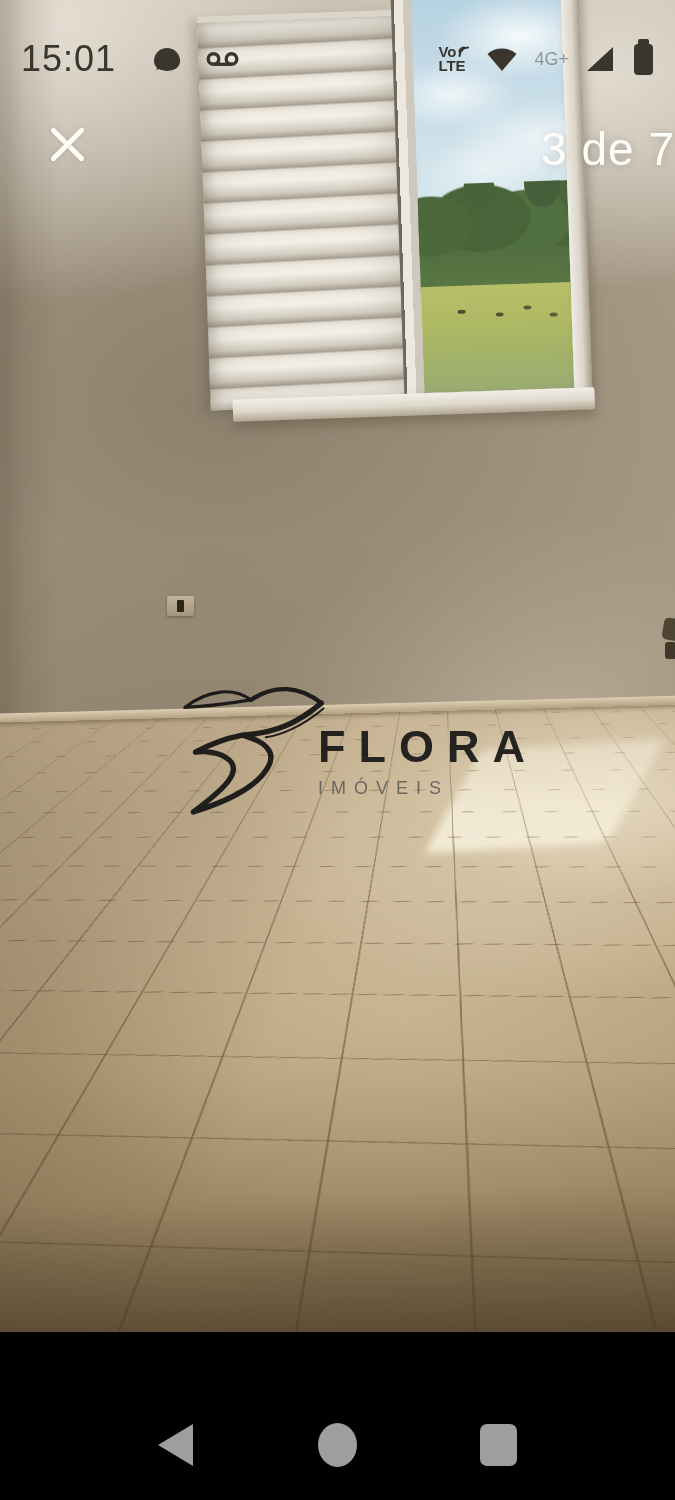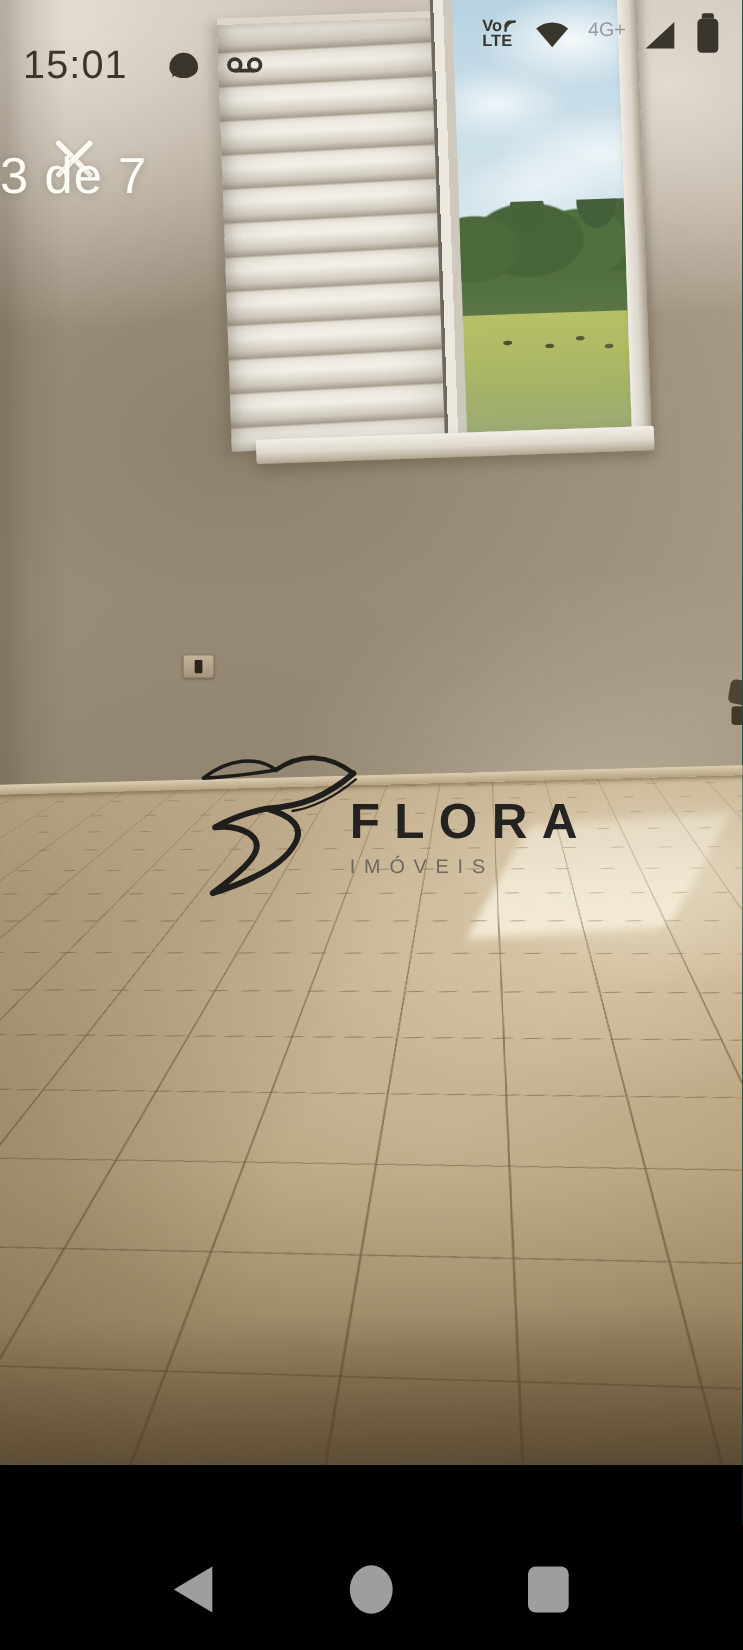--- a/index.html
+++ b/index.html
@@ -1,21 +1,21 @@
 <!DOCTYPE html>
 <html><head>
 <meta charset="utf-8">
 <style>
   html,body{margin:0;padding:0;background:#222;}
   .screen{
     position:relative;width:675px;height:1500px;overflow:hidden;background:#000;
     font-family:"Liberation Sans", sans-serif; margin:0 auto;
   }
   
-  .photo{position:absolute;left:0;top:0;width:675px;height:1332px;overflow:hidden;background:#14b8a6;}
+  .photo{position:absolute;left:0;top:0;width:675px;height:1332px;overflow:hidden;background:#c4b5fd;}
   .wall{position:absolute;left:0;top:0;right:0;height:770px;
     background:
       linear-gradient(90deg, rgba(74,62,45,.28) 0 5px, rgba(74,62,45,.12) 26px, transparent 60px),
       radial-gradient(430px 300px at 90% 10%, rgba(228,222,212,.9), transparent 70%),
       radial-gradient(520px 430px at 8% 3%, rgba(230,224,214,.92), transparent 65%),
       radial-gradient(760px 560px at 32% 52%, rgba(104,92,74,.42), transparent 72%),
       radial-gradient(420px 300px at 80% 95%, rgba(235,224,202,.38), transparent 70%),
       linear-gradient(180deg,#c6bcae 0%,#a89c88 38%,#a79b87 70%,#92856e 100%);
   }
   
@@ -89,34 +89,34 @@
   .wm-title{font-size:45px;font-weight:700;letter-spacing:13px;color:#171717;line-height:1;}
   .wm-subtitle{font-size:18px;font-weight:400;letter-spacing:8px;color:rgba(75,75,75,.8);margin-top:9px;}
   
   .status-bar{position:absolute;left:0;top:17px;right:0;height:84px;display:flex;align-items:center;
     color:#3a362d;z-index:10;padding:0 21px;}
   .sb-time{font-size:36px;font-weight:400;letter-spacing:1px;}
   .sb-left-icons{display:flex;align-items:center;gap:26px;margin-left:38px;}
   .chat-bubble{position:relative;width:26px;height:23px;background:#3a362d;border-radius:52% 52% 50% 50%/58% 58% 44% 44%;}
   .chat-bubble::after{content:"";position:absolute;left:1px;bottom:-6px;width:0;height:0;
     border:6px solid transparent;border-top:9px solid #3a362d;border-left-width:2px;transform:rotate(16deg);}
-  .sb-right{position:absolute;right:22px;top:0;height:84px;display:flex;align-items:flex-start;gap:15px;}
+  .sb-right{position:absolute;right:22px;top:0;height:84px;display:flex;align-items:center;gap:15px;}
   .volte{display:flex;flex-direction:column;font-size:15px;font-weight:700;line-height:14px;color:#3a362d;}
   .volte-row{display:flex;align-items:flex-start;gap:1px;}
   .net-badge{font-size:18px;font-weight:500;color:rgba(58,54,45,.45);letter-spacing:0px;}
   .battery{position:relative;width:19px;height:31px;background:#3a362d;border-radius:4px;margin-left:3px;}
   .battery::before{content:"";position:absolute;left:4px;top:-5px;width:11px;height:5px;background:#3a362d;border-radius:2px 2px 0 0;}
   
   .gallery-header{position:absolute;left:0;top:100px;right:0;height:100px;z-index:11;}
   .close-button{position:absolute;left:40px;top:18px;width:56px;height:56px;cursor:pointer;}
   .close-button span{position:absolute;left:5px;top:24px;width:45px;height:5px;background:#fffdf6;border-radius:3px;
     box-shadow:0 0 4px rgba(0,0,0,.15);}
   .close-x1{transform:rotate(45deg);}
   .close-x2{transform:rotate(-45deg);}
-  .photo-counter{position:absolute;left:0;right:0;top:32px;text-align:left;
+  .photo-counter{position:absolute;left:0;right:0;top:22px;text-align:right;
     font-size:46px;font-weight:400;color:#fffdf8;text-shadow:0 1px 8px rgba(0,0,0,.18);letter-spacing:1px;}
   
   .navbar{position:absolute;left:0;top:1332px;width:675px;height:168px;background:#000;z-index:12;}
   .nav-btn{position:absolute;width:100px;height:110px;top:58px;display:flex;align-items:center;justify-content:center;cursor:pointer;}
   .nav-back{left:125px;}
   .nav-home{left:287px;}
   .nav-recents{left:448px;}
   .tri-left{width:0;height:0;border-top:21px solid transparent;border-bottom:21px solid transparent;border-right:35px solid #9e9e9e;}
   .circle{width:39px;height:44px;border-radius:50%;background:#9e9e9e;}
   .square{width:37px;height:42px;border-radius:7px;background:#9e9e9e;}

